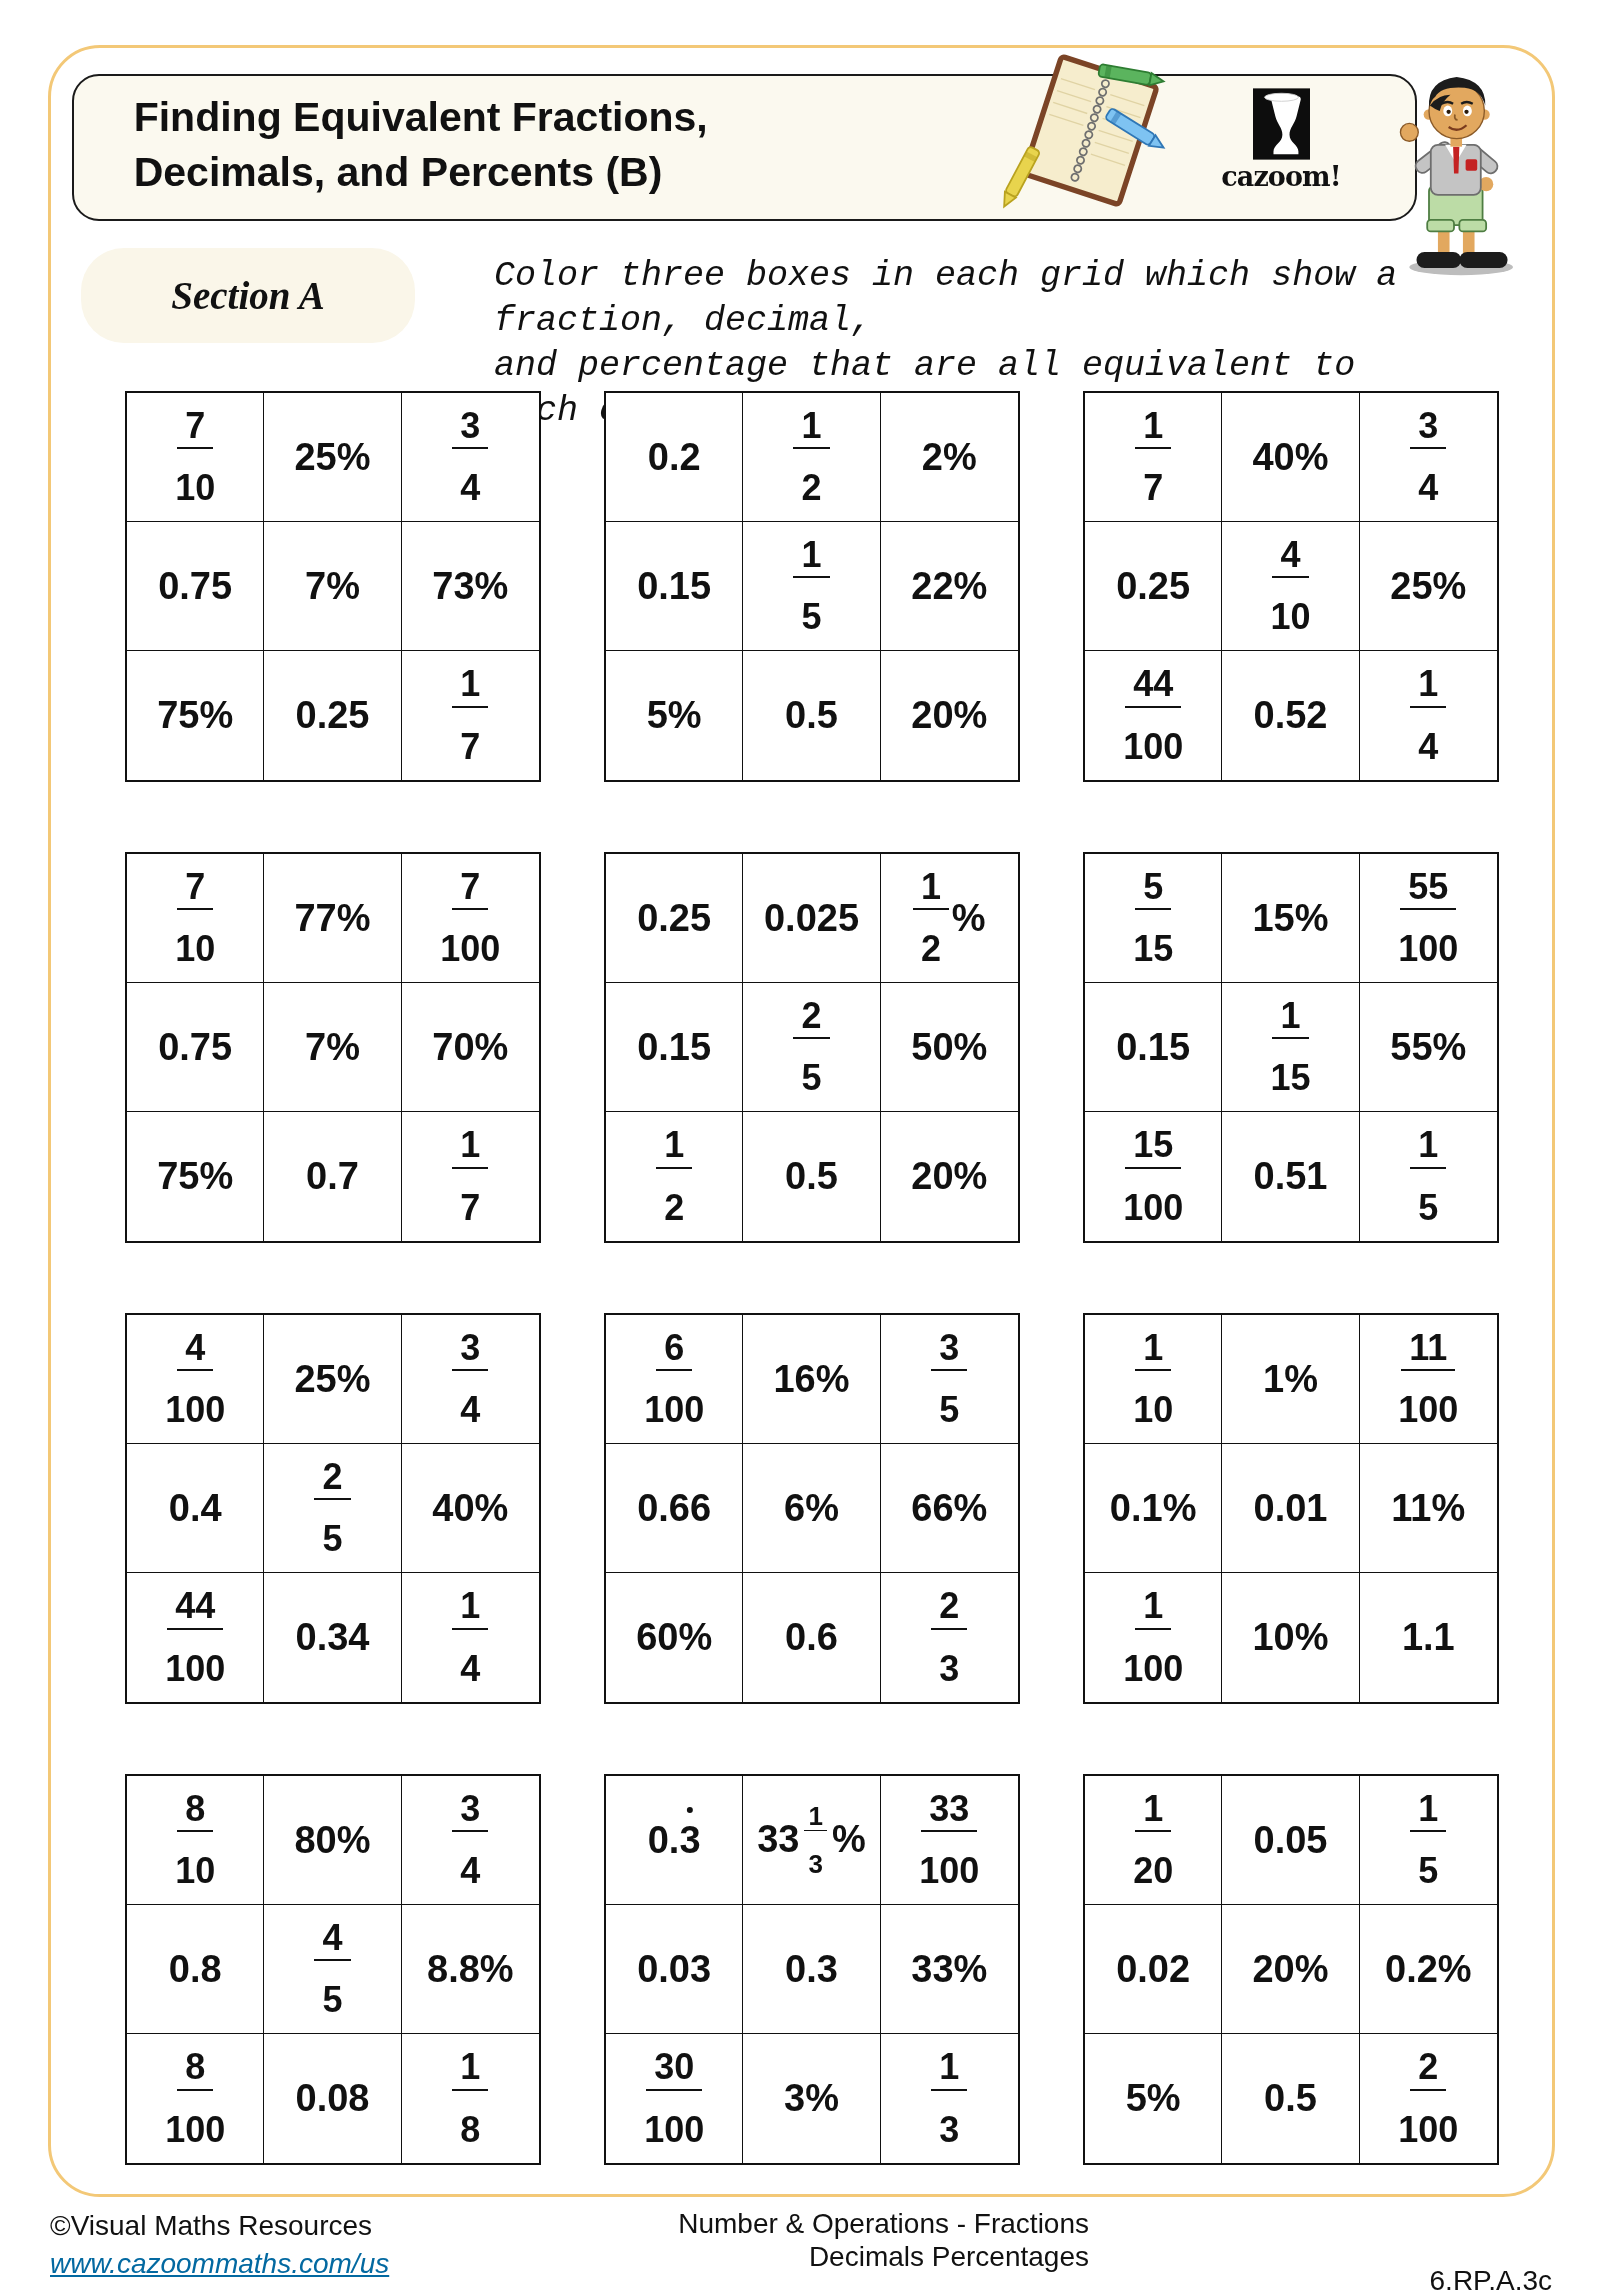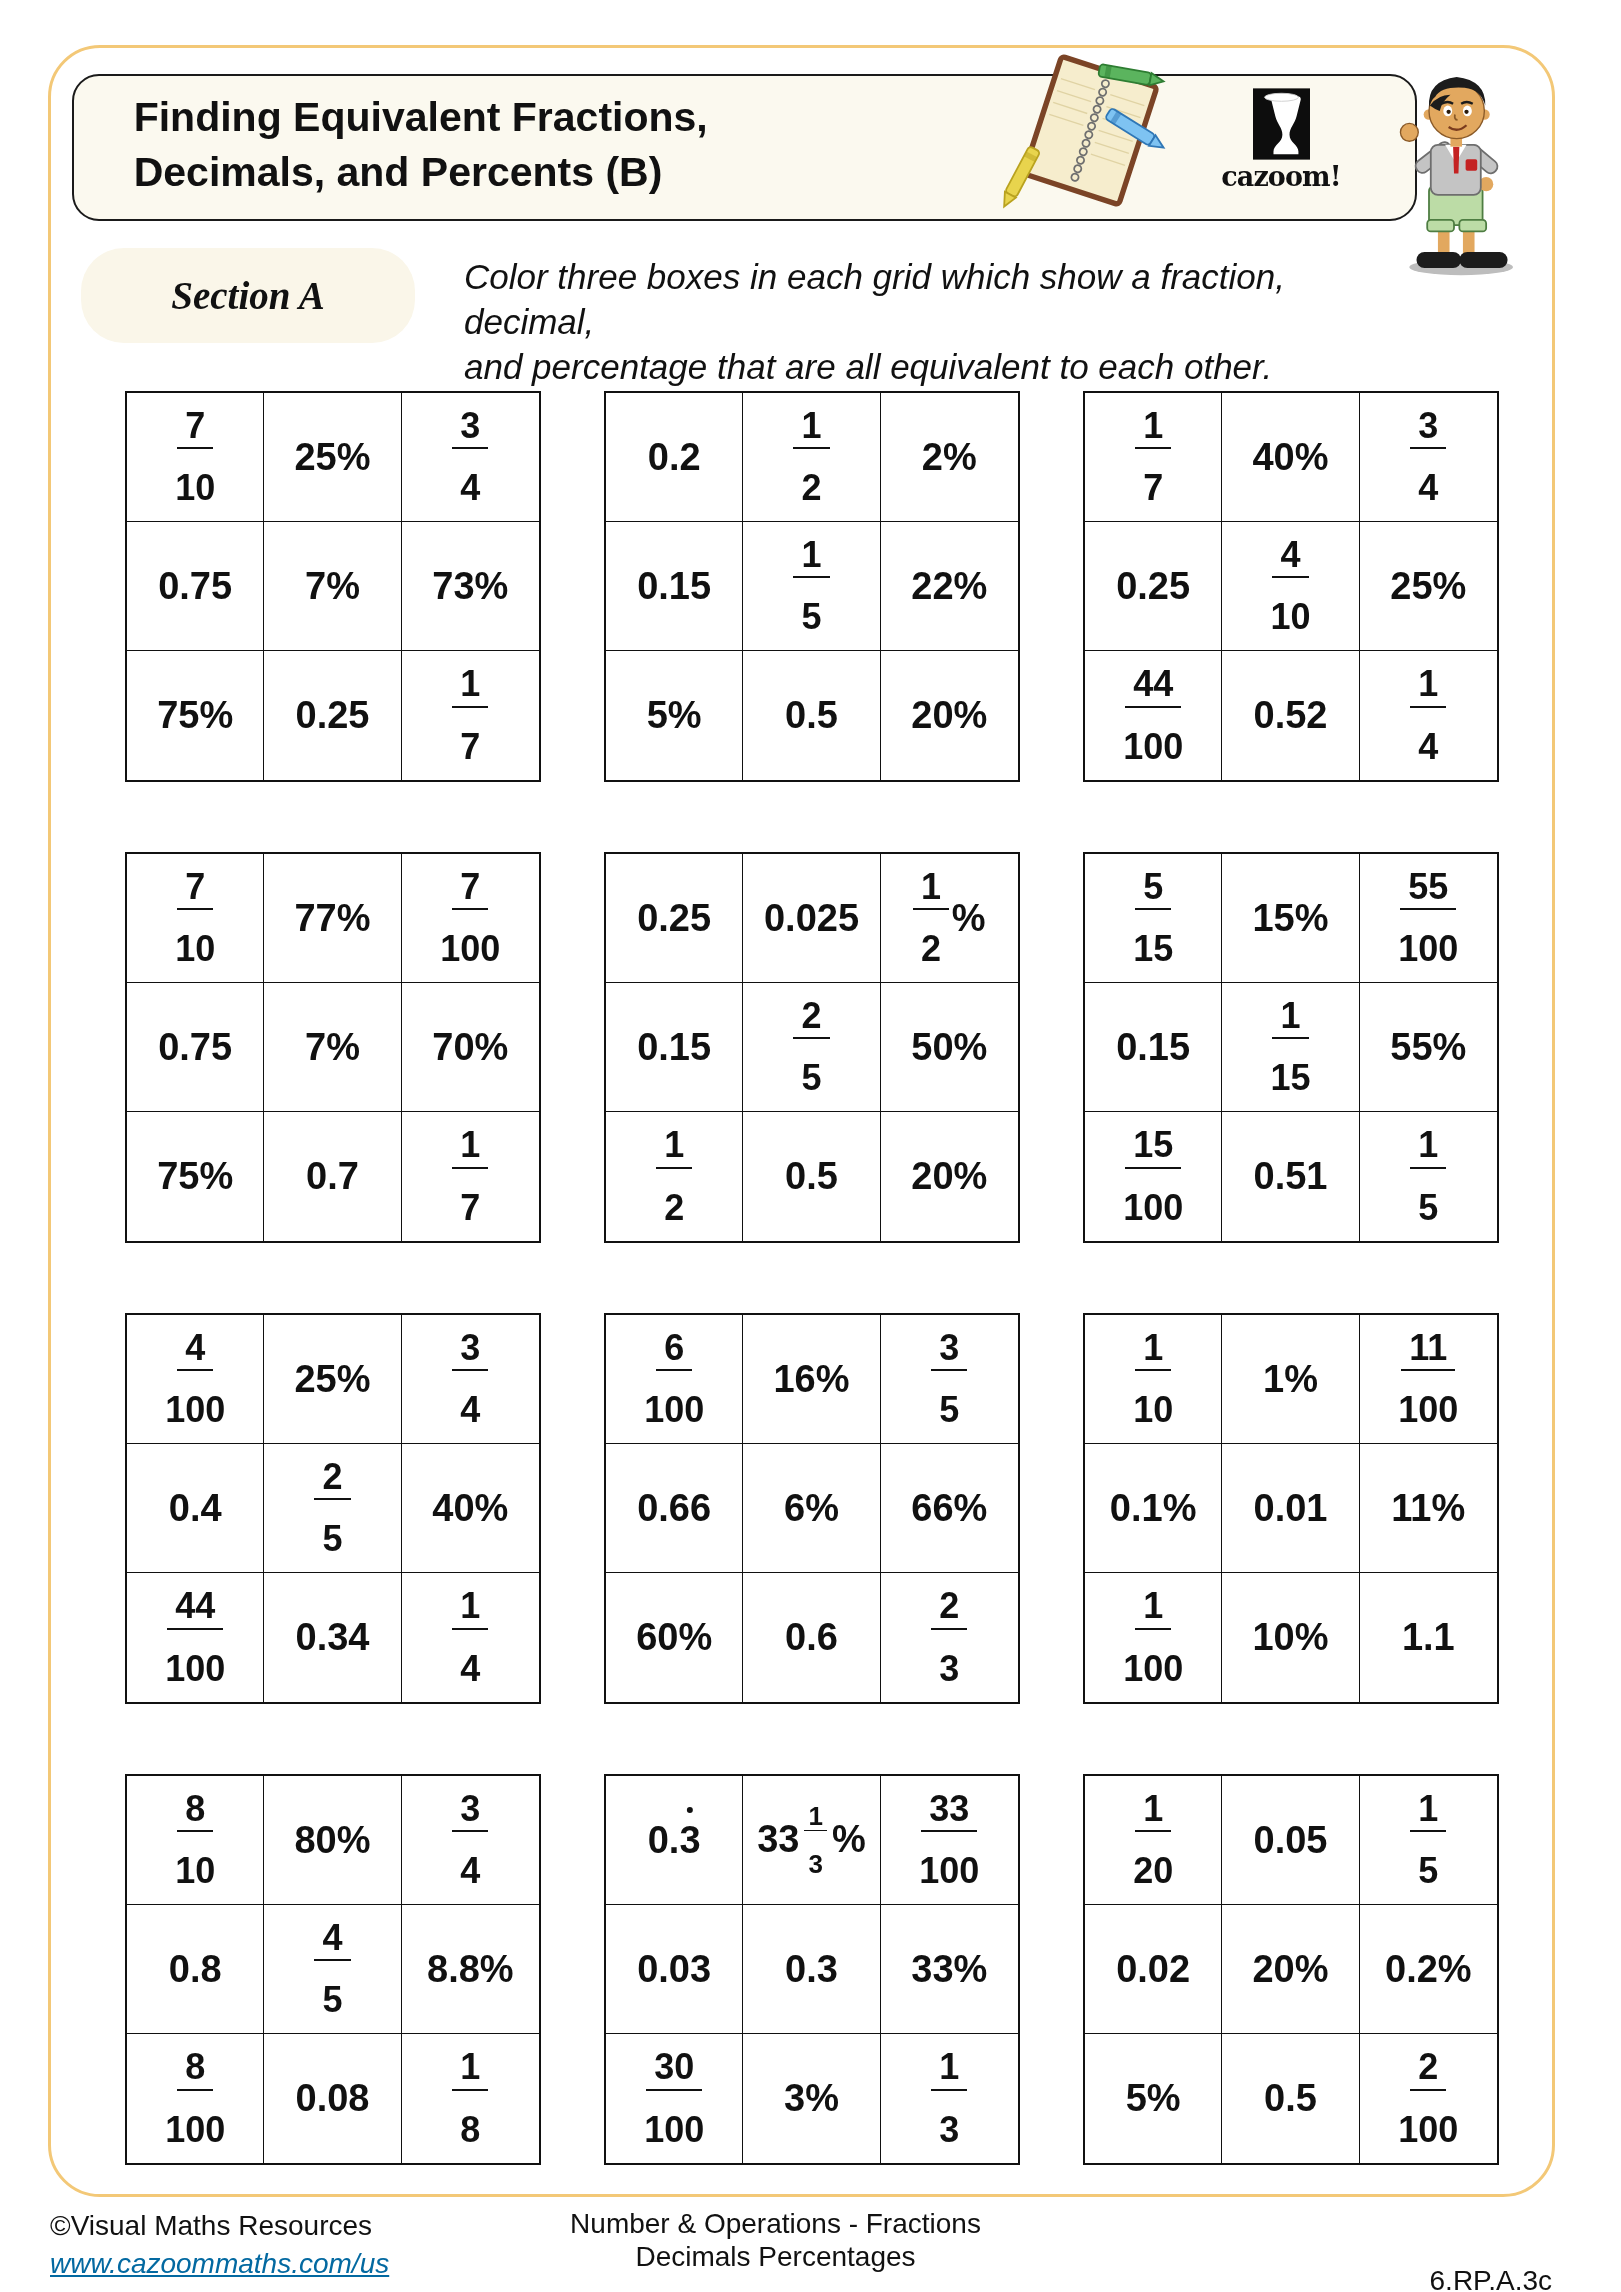--- a/index.html
+++ b/index.html
@@ -13,22 +13,22 @@
   .title{padding:14.3px 0 0 19.7px;font-size:41px;font-weight:700;line-height:55px;letter-spacing:0;}
   .notebook{position:absolute;left:999px;top:43px;width:179px;height:175px;}
   .logo{position:absolute;left:1214px;top:88px;width:134px;text-align:center;}
   .logo-mark{display:block;margin:0 auto;width:57px;height:72px;}
   .logo-text{margin-top:0.9px;font-family:"DejaVu Serif",serif;font-weight:700;font-size:27px;letter-spacing:-0.9px;}
   .boy{position:absolute;left:1379px;top:50px;width:150px;height:229px;}
   
   .section-pill{position:absolute;left:81px;top:248px;width:334px;height:95px;background:#FAF6E9;
         border-radius:43px;display:flex;align-items:center;justify-content:center;}
   .section-pill span{font-family:"Liberation Serif",serif;font-style:italic;font-weight:700;font-size:39px;}
-  .instructions{position:absolute;left:464px;top:254px;width:940px;
-        font-family:Liberation Sans, sans-serif;font-style:italic;font-size:35px;line-height:45px;}
+  .instructions{position:absolute;left:494px;top:254px;width:940px;
+        font-family:Liberation Mono, monospace;font-style:italic;font-size:35px;line-height:45px;}
   
   #grids{position:absolute;left:125px;top:391px;display:grid;
         grid-template-columns:repeat(3,412px);column-gap:67px;row-gap:70px;}
   .grid{width:412px;height:387px;border:2.7px solid #111;display:grid;
         grid-template-columns:repeat(3,1fr);grid-template-rows:repeat(3,1fr);background:#fff;}
   .cell{display:flex;align-items:center;justify-content:center;gap:8px;
         border-right:1.8px solid #111;border-bottom:1.8px solid #111;
         font-size:38px;font-weight:700;cursor:pointer;}
   .cell:nth-child(3n){border-right:none;}
   .cell:nth-child(n+7){border-bottom:none;}
@@ -38,21 +38,21 @@
   .frac.mini{font-size:26px;line-height:1.0;margin:0 1.8px;}
   .frac.mini .num{border-bottom:1.8px solid #111;padding:0 4.5px 0.9px;}
   .mix{display:inline-flex;align-items:center;gap:2.7px;}
   .recwrap{position:relative;display:inline-block;}
   .recdigit{position:relative;display:inline-block;}
   .recdigit::after{content:'';position:absolute;top:-11.6px;left:50%;transform:translateX(-50%);
         width:6.3px;height:6.3px;border-radius:50%;background:#111;}
   
   .footer-left{position:absolute;left:50px;top:2207px;font-size:28px;line-height:38px;}
   .footer-left a{color:#0369a1;text-decoration:underline;cursor:pointer;font-style:italic;}
-  .footer-center{position:absolute;left:462px;top:2207px;width:627px;text-align:center;
+  .footer-center{position:absolute;left:462px;top:2207px;width:627px;text-align:right;
         font-size:28px;line-height:33px;}
   .footer-right{position:absolute;right:70px;top:2237px;font-size:28px;margin-top:28px;}
 </style>
 </head>
 <body>
 
 <div class="page">
   <div class="page-border"></div>
 
   <div class="title-box">

